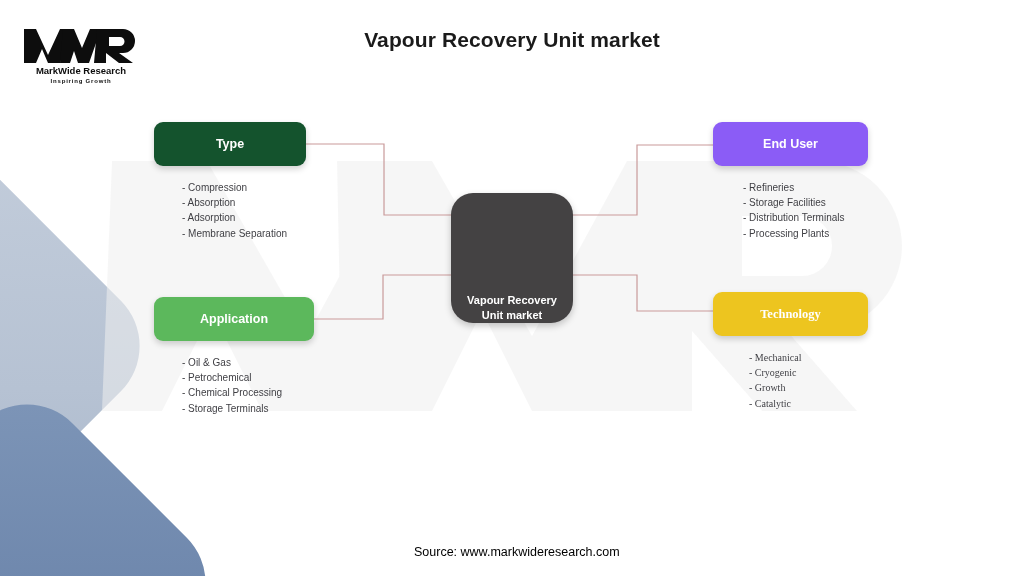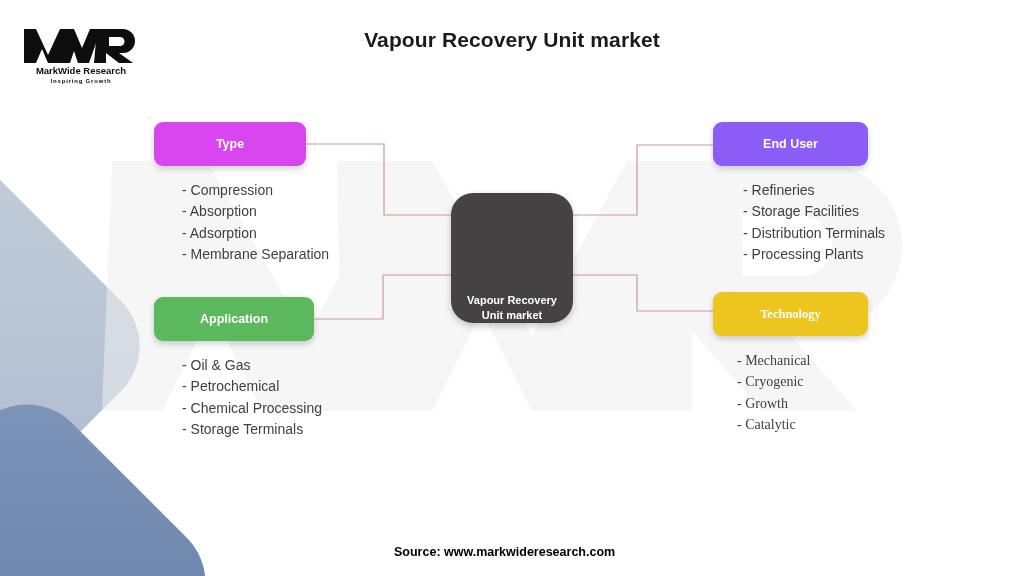--- a/index.html
+++ b/index.html
@@ -123,42 +123,42 @@
     font-size: 12.5px;
     font-weight: bold;
   }
   .cat-list {
     margin: 0;
     padding: 0;
     list-style: none;
     margin-top: 14px;
   }
   .cat-list li {
-    font-size: 14px;
+    font-size: 10px;
     color: #3f3f44;
     line-height: 1.52;
     white-space: nowrap;
   }
 
   #cat-type        { left: 154px; top: 122px; width: 152px; }
   #cat-type .cat-list        { margin-left: 28px; }
   #cat-application { left: 154px; top: 297px; width: 160px; }
   #cat-application .cat-list { margin-left: 28px; }
   #cat-enduser     { left: 713px; top: 122px; width: 155px; }
   #cat-enduser .cat-list     { margin-left: 30px; }
   #cat-technology  { left: 713px; top: 292px; width: 155px; font-family: Liberation Serif, serif; }
-  #cat-technology .cat-list  { margin-left: 24px; }
+  #cat-technology .cat-list  { margin-left: 36px; }
 
   
   #footer-source {
     position: absolute;
-    left: 394px;
+    left: 414px;
     top: 545px;
     font-size: 12.5px;
-    font-weight: bold;
+    font-weight: normal;
     color: #000000;
   }
   #footer-note {
     position: absolute;
     left: 670px;
     top: 549px;
     font-size: 10.5px;
     color: #111111;
   }
 </style>
@@ -205,21 +205,21 @@
       <path d="M572,275 H637 V311 H713"></path>
     </g>
   </svg>
 
   <div id="center-node">
     <div class="center-label">Vapour Recovery
 Unit market</div>
   </div>
 
   <div class="category" id="cat-type">
-    <div class="cat-header" style="background:#d946ef">
+    <div class="cat-header" style="background:#14532d">
       <span>Type</span>
     </div>
     <ul class="cat-list">
       <li>- Compression</li>
       <li>- Absorption</li>
       <li>- Adsorption</li>
       <li>- Membrane Separation</li>
     </ul>
   </div>
 

